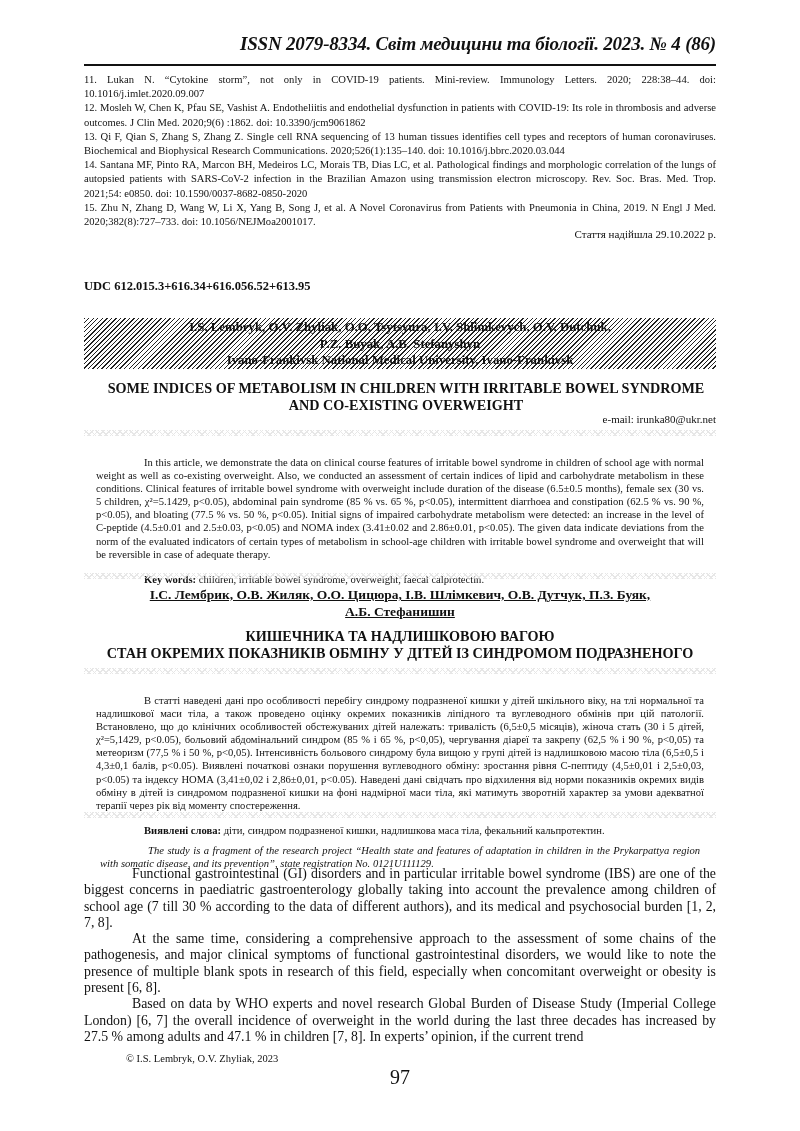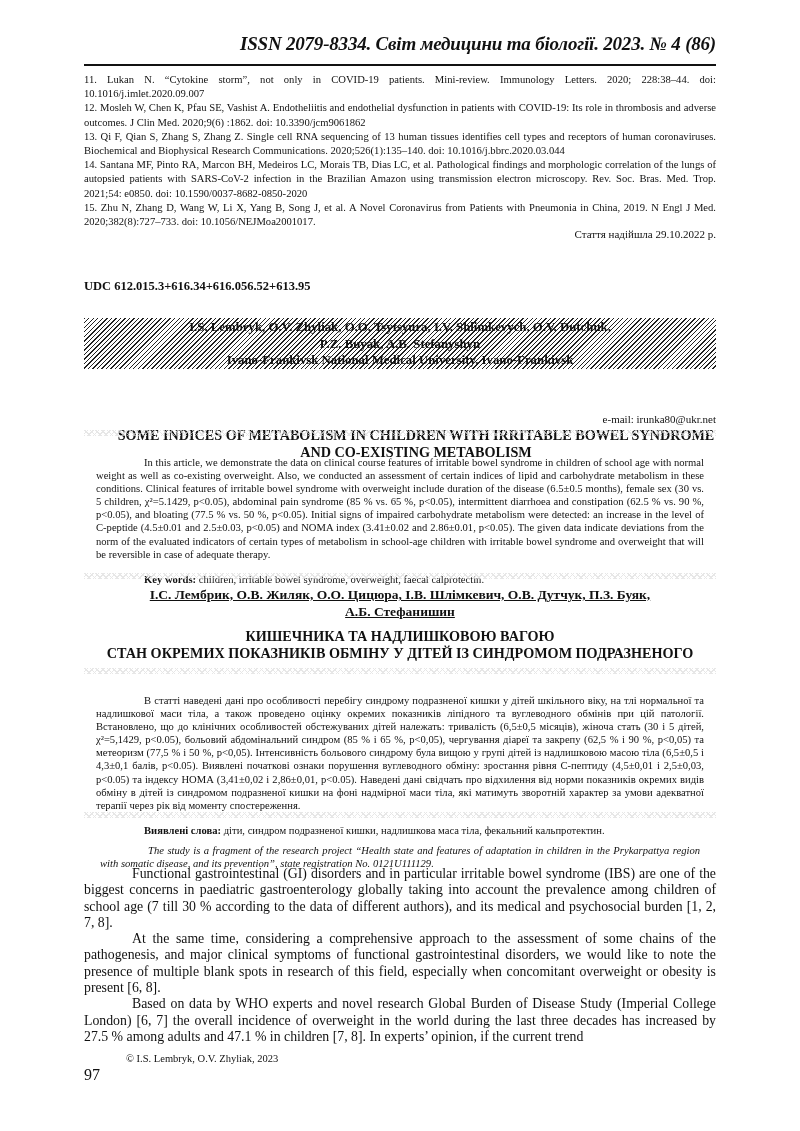--- a/index.html
+++ b/index.html
@@ -18,22 +18,22 @@
   .received { position: absolute; top: 228px; right: 0; font-size: 11px; }
 
   .doi { position: absolute; top: 278px; left: 0; font-size: 12.5px; font-weight: bold; line-height: 17px; }
 
   .authors-band { position: absolute; top: 318px; left: 0; width: 632px; height: 51px;
                   background: repeating-linear-gradient(135deg, #222 0 1px, #fff 1px 3.2px);
                   text-align: center; font-size: 12.8px; font-weight: bold; line-height: 16.5px;
                   padding-top: 1px; box-sizing: border-box; color: #111; }
   .authors-band span { display: block; }
 
-  .title-en { position: absolute; top: 380px; left: 16px; width: 632px; text-align: center;
-              font-weight: bold; font-size: 14.2px; line-height: 17px; margin-top: 47px; }
+  .title-en { position: absolute; top: 380px; left: 6px; width: 632px; text-align: center;
+              font-weight: bold; font-size: 14.2px; line-height: 17px; }
   .email { position: absolute; top: 413px; right: 0; font-size: 11px; }
 
   .wave { position: absolute; left: 0; width: 632px; height: 6px;
           background: repeating-linear-gradient(45deg, #ddd 0 1px, transparent 1px 4px),
                       repeating-linear-gradient(-45deg, #ddd 0 1px, transparent 1px 4px); opacity: .7; }
 
   .abstract { position: absolute; left: 0; width: 632px; font-size: 10.6px; line-height: 13.1px;
               text-align: justify; }
   .abstract p { margin: 12px; text-indent: 48px; }
   .abstract .kw { text-indent: 48px; }
@@ -46,21 +46,21 @@
 
   .note { position: absolute; top: 828px; left: 0; width: 632px; font-size: 10.6px; line-height: 13.4px;
           font-style: italic; text-align: justify; }
   .note p { margin: 16px; text-indent: 48px; }
 
   .body-text { position: absolute; top: 866px; left: 0; width: 632px; font-size: 13.8px; line-height: 16.3px;
                text-align: justify; }
   .body-text p { margin: 0; text-indent: 48px; }
 
   .copyright { position: absolute; top: 1053px; left: 42px; font-size: 10.5px; }
-  .page-num { position: absolute; top: 1066px; left: 0; width: 632px; text-align: left; font-size: 16px; }
+  .page-num { position: absolute; top: 1066px; left: 0; width: 632px; text-align: center; font-size: 20px; }
 </style>
 </head>
 <body>
 
 <div class="page">
 
   <div class="running-head">ISSN 2079-8334. Світ медицини та біології. 2023. № 4 (86)</div>
   <div class="head-rule"></div>
 
   <div class="refs">
@@ -78,21 +78,21 @@
   </div>
 
   <div class="authors-band">
     <span>I.S. Lembryk, O.V. Zhyliak, O.O. Tsytsyura, I.V. Shlimkevych, O.V. Dutchuk,</span>
     <span>P.Z. Buyak, A.B. Stefanyshyn</span>
     <span>Ivano-Frankivsk National Medical University, Ivano-Frankivsk</span>
   </div>
 
   <div class="title-en">
     <div>SOME INDICES OF METABOLISM IN CHILDREN WITH IRRITABLE BOWEL SYNDROME</div>
-    <div>AND CO-EXISTING METABOLISM</div>
+    <div>AND CO-EXISTING OVERWEIGHT</div>
   </div>
 
   <div class="email">e-mail: irunka80@ukr.net</div>
 
   <div class="wave" style="top:430px"></div>
 
   <div class="abstract" style="top:444px">
     <p>In this article, we demonstrate the data on clinical course features of irritable bowel syndrome in children of school age with normal weight as well as co-existing overweight. Also, we conducted an assessment of certain indices of lipid and carbohydrate metabolism in these conditions. Clinical features of irritable bowel syndrome with overweight include duration of the disease (6.5±0.5 months), female sex (30 vs. 5 children, χ²=5.1429, p&lt;0.05), abdominal pain syndrome (85 % vs. 65 %, p&lt;0.05), intermittent diarrhoea and constipation (62.5 % vs. 90 %, p&lt;0.05), and bloating (77.5 % vs. 50 %, p&lt;0.05). Initial signs of impaired carbohydrate metabolism were detected: an increase in the level of C-peptide (4.5±0.01 and 2.5±0.03, p&lt;0.05) and NOMA index (3.41±0.02 and 2.86±0.01, p&lt;0.05). The given data indicate deviations from the norm of the evaluated indicators of certain types of metabolism in school-age children with irritable bowel syndrome and overweight that will be reversible in case of adequate therapy.</p>
     <p class="kw"><b>Key words:</b><span> children, irritable bowel syndrome, overweight, faecal calprotectin.</span></p>
   </div>

